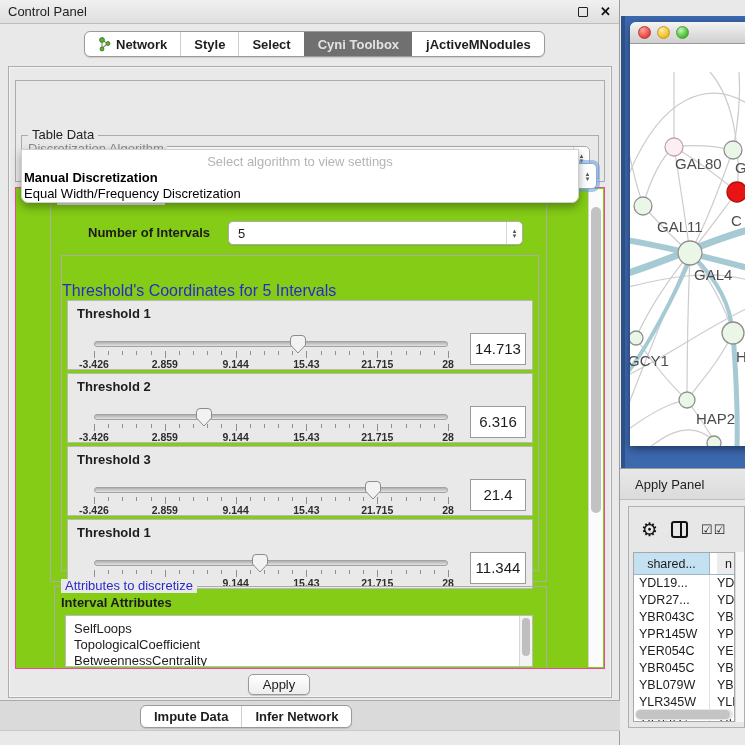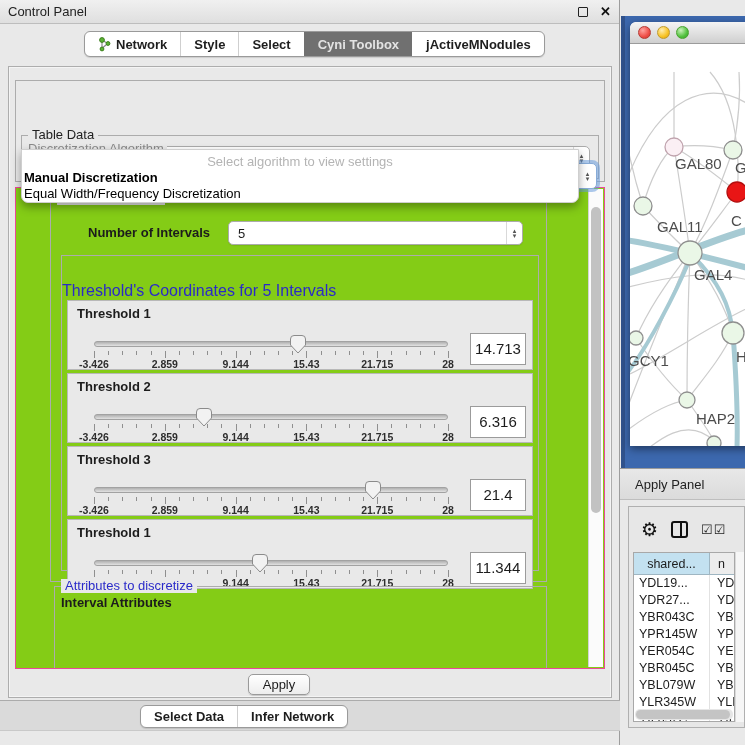--- a/index.html
+++ b/index.html
@@ -109,21 +109,21 @@
 
   .tp-titlebar{position:absolute;left:0;top:452px;width:125px;height:32px;background:linear-gradient(#E8E8E8,#DBDBDB);
                border-top:1px solid #9a9a9a;border-bottom:1px solid #BEBEBE;display:flex;align-items:center;padding-left:15px;font-size:13px;color:#222;}
   .tp-panel{position:absolute;left:8px;top:490px;width:117px;height:222px;background:#E7E7E7;border:1px solid #B0B0B0;overflow:hidden;}
   .tp-toolbar{position:absolute;left:0;top:0;width:100%;height:45px;display:flex;align-items:center;gap:13px;padding-left:12px;}
   .gear-g{font-size:19px;color:#111;line-height:1;}
   .cols-ic{width:17px;height:17px;border:2px solid #111;border-radius:3px;position:relative;}
   .cols-ic::after{content:"";position:absolute;left:50%;top:0;bottom:0;width:2px;background:#111;}
   .chk{font-size:13px;color:#222;letter-spacing:1px;}
   .tp-table{position:absolute;left:4px;top:45px;right:9px;bottom:5px;background:#fff;border:1px solid #A8A8A8;overflow:hidden;}
-  .tp-head{display:flex;height:22px;border-bottom:1px solid #9FB6C2;}
+  .tp-head{display:flex;height:22px;border-bottom:1px solid #9FB6C2;gap:7px;}
   .tp-head .hc1{width:76px;background:#C3E1F0;border-right:1px solid #9FB6C2;font-size:12.5px;text-align:center;line-height:22px;overflow:hidden;}
   .tp-head .hc2{flex:1;background:#ECECEC;font-size:12.5px;line-height:22px;padding-left:8px;overflow:hidden;}
   .tp-row{display:flex;height:17px;font-size:12.5px;line-height:17px;}
   .tp-row .c1{width:76px;padding-left:5px;border-right:1px solid #E2E2E2;overflow:hidden;white-space:nowrap;}
   .tp-row .c2{flex:1;padding-left:7px;overflow:hidden;white-space:nowrap;}
   .tp-hscroll{position:absolute;left:1px;right:1px;bottom:1px;height:11px;background:#E6E6E6;border-radius:5px;}
   .tp-hscroll .thumb{position:absolute;left:1px;top:1px;bottom:1px;width:96%;background:#C4C4C4;border-radius:5px;}
   .tp-vsb{position:absolute;right:0;top:45px;bottom:5px;width:9px;background:#F6F6F6;border-left:1px solid #DADADA;}
 </style>
 </head>
@@ -393,34 +393,44 @@
                   </div>
     <div class="th-value">11.344</div>
   </div>
 </div>
           </div>
         </div>
 
         <div class="group attr-group">
           <span class="legend blue">Attributes to discretize</span>
           <div class="attr-title">Interval Attributes</div>
+          <div class="attr-list">
+            <div class="attr-items">
+                <div class="attr-item">SelfLoops</div>
+                <div class="attr-item">TopologicalCoefficient</div>
+                <div class="attr-item">BetweennessCentrality</div>
+              </div>
+            <div class="attr-vsb">
+                <div class="thumb"></div>
+              </div>
+          </div>
         </div>
 
         <div class="vsb">
           <div class="thumb"></div>
         </div>
       </div>
 
       <div class="apply-btn">Apply</div>
     </div>
 
     <div class="bottom-strip"></div>
     <nav class="tabbar tabbar-bottom">
         <div class="tab">
-          <span>Select Data</span>
+          <span>Impute Data</span>
         </div>
         <div class="tab">
           <span>Infer Network</span>
         </div>
       </nav>
   </div>
 
   <div class="right-side">
 
     <div class="net-frame">

